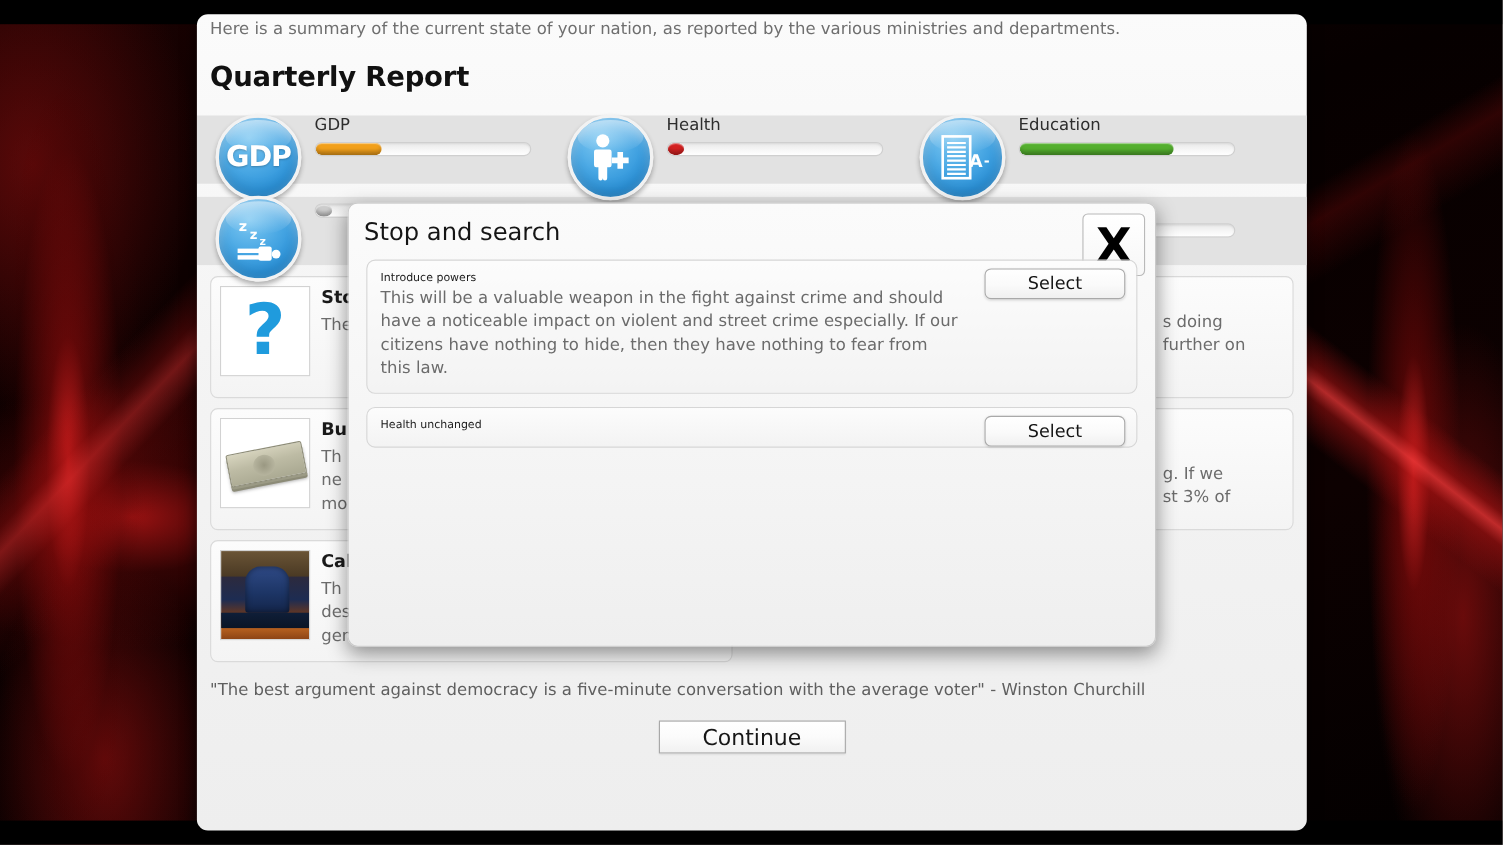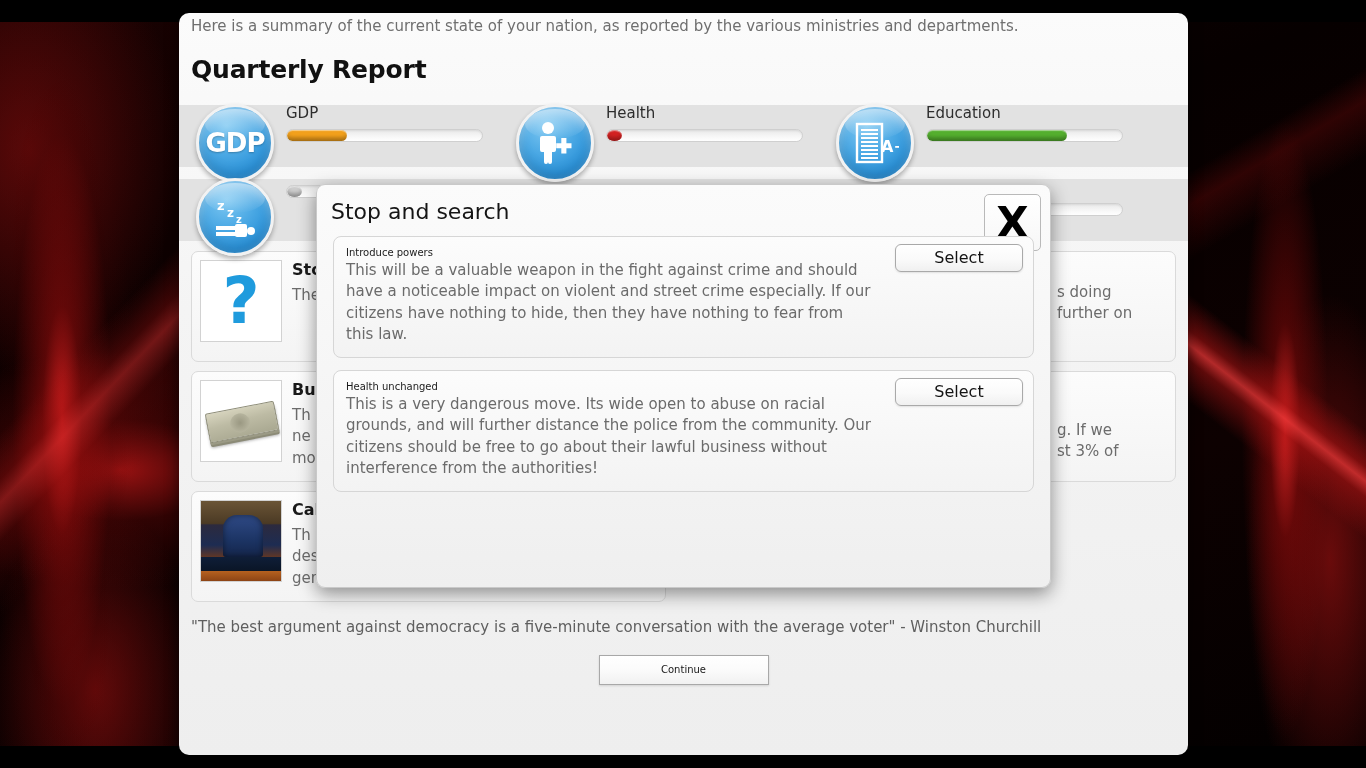--- a/index.html
+++ b/index.html
@@ -203,21 +203,21 @@
     font-size: 15px; color: #5f5f5f;
     padding: 7px 0 0 12px;
   }
   #continue-row { text-align: center; padding-top: 19px; }
   #continue-button {
     display: inline-block;
     width: 170px; height: 30px; line-height: 28px;
     background: linear-gradient(180deg, #ffffff 0%, #fbfbfb 50%, #f1f1f1 100%);
     border: 1px solid #a8a8a8;
     border-radius: 0;
-    font-size: 10px; color: #171717;
+    font-size: 20px; color: #171717;
     cursor: pointer;
     box-shadow: 0 1px 2px rgba(0,0,0,.12);
   }
 
   
   #modal {
     position: absolute;
     left: 316px; top: 184px;
     width: 735px; height: 404px;
     background: linear-gradient(180deg, #fbfbfb 0%, #f5f5f5 55%, #efefef 100%);
@@ -431,17 +431,16 @@
 
       <div class="option-box">
         <div class="option-select">Select</div>
         <div class="option-title">Introduce powers</div>
         <div class="option-desc">This will be a valuable weapon in the fight against crime and should have a noticeable impact on violent and street crime especially. If our citizens have nothing to hide, then they have nothing to fear from this law.</div>
       </div>
 
       <div class="option-box">
         <div class="option-select">Select</div>
         <div class="option-title">Health unchanged</div>
-        <div class="option-desc">This is a very dangerous move. Its wide open to abuse on racial grounds, and will further distance the police from the community. Our citizens should be free to go about their lawful business without interference from the authorities!</div>
       </div>
     </div>
   </div>
 </div>
 
 </body></html>

